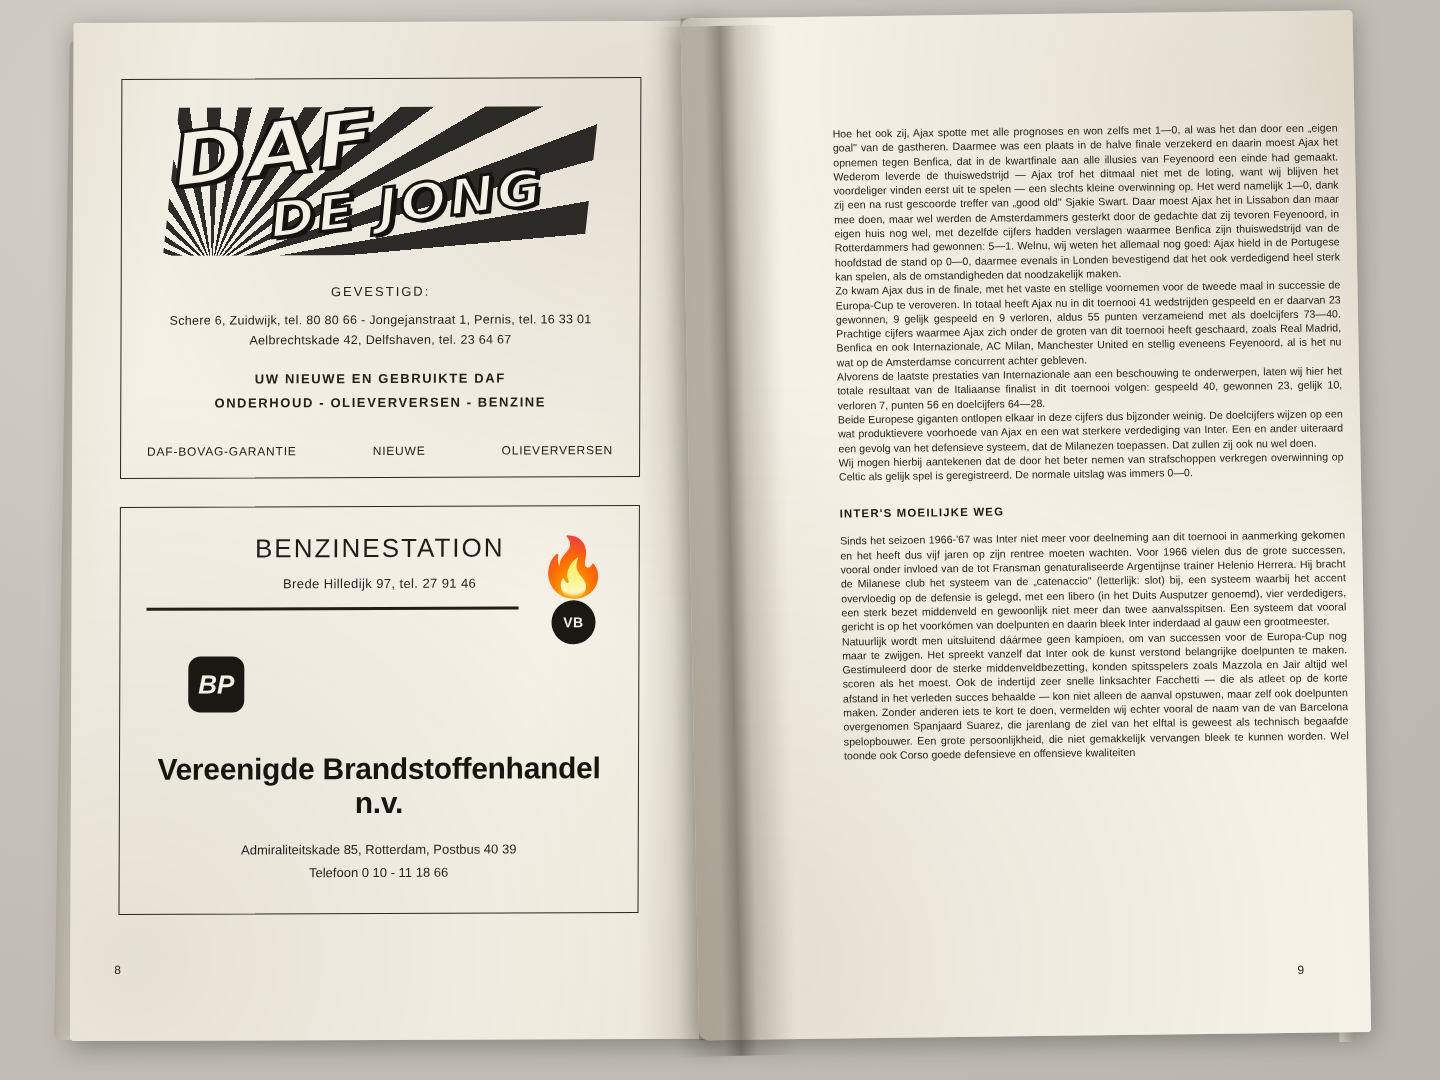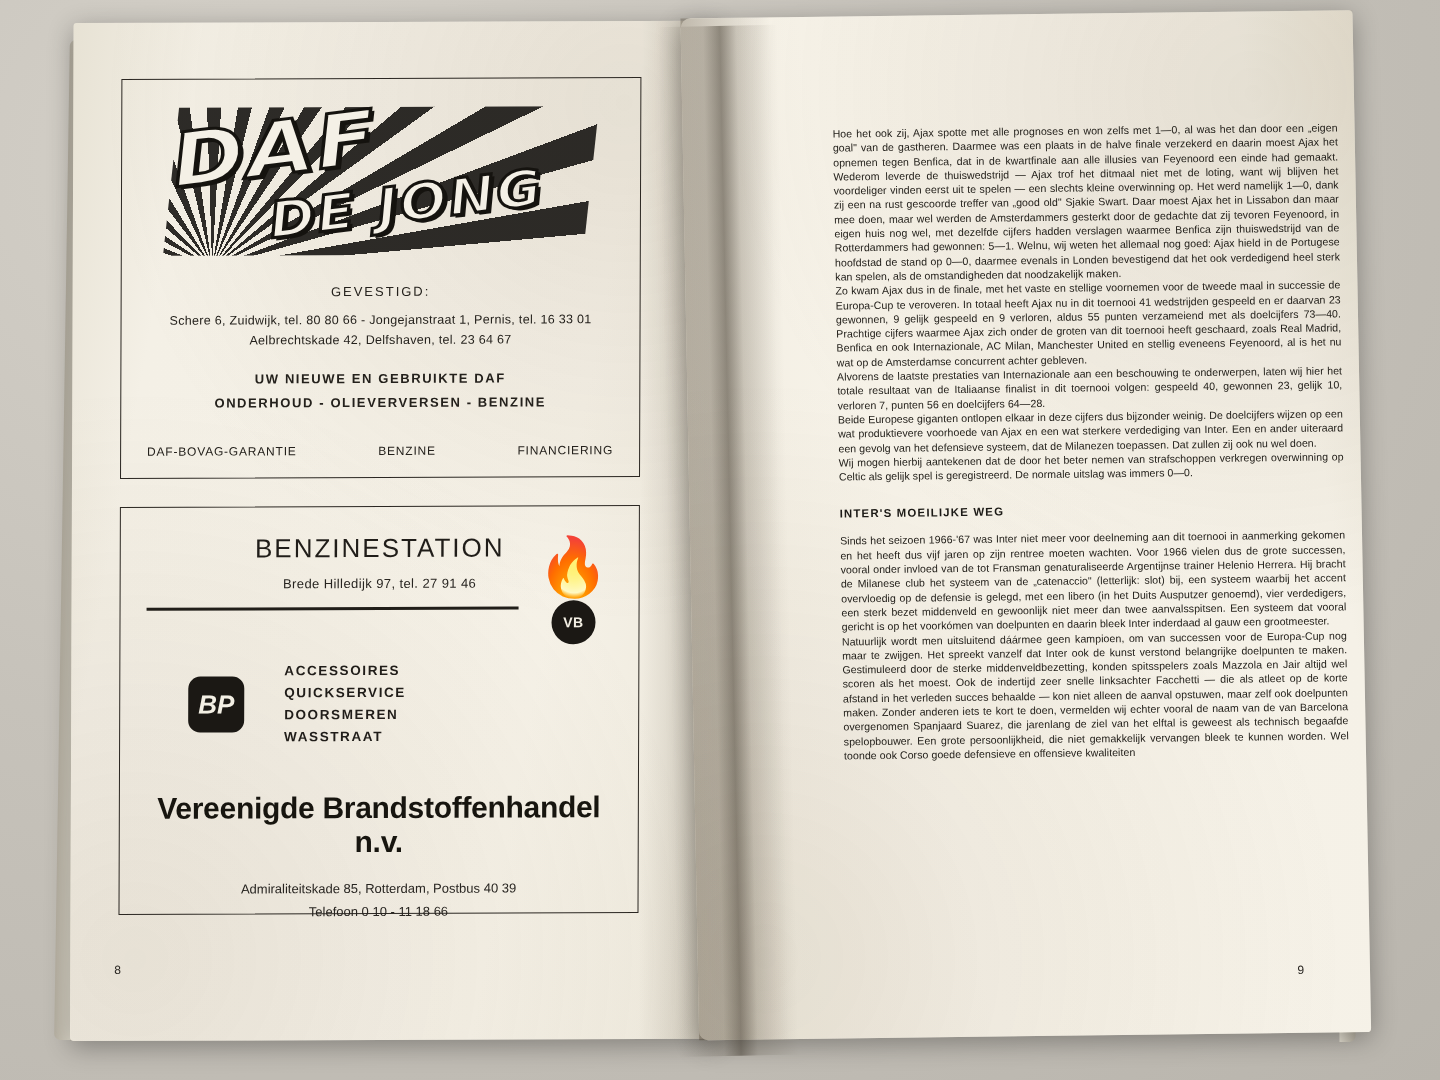--- a/index.html
+++ b/index.html
@@ -370,44 +370,38 @@
           </div>
 
           <div class="ad-line-c gev">GEVESTIGD:</div>
           <div class="ad-line-c addr">Schere 6, Zuidwijk, tel. 80 80 66  -  Jongejanstraat 1, Pernis, tel. 16 33 01</div>
           <div class="ad-line-c addr2">Aelbrechtskade 42, Delfshaven, tel. 23 64 67</div>
           <div class="ad-line-c hdl1">UW NIEUWE EN GEBRUIKTE DAF</div>
           <div class="ad-line-c hdl2">ONDERHOUD  -  OLIEVERVERSEN  -  BENZINE</div>
 
           <div class="ad-foot">
             <span>DAF-BOVAG-GARANTIE</span>
-            <span>BENZINE</span>
-            <span>FINANCIERING</span>
+            <span>NIEUWE</span>
+            <span>OLIEVERVERSEN</span>
           </div>
         </div>
 
         <div class="ad-box ad-vb">
 
           <div class="flame-wrap">
             <div class="flame">🔥</div>
             <div class="vb-circle">VB</div>
           </div>
 
           <div class="benz-title">BENZINESTATION</div>
           <div class="benz-sub">Brede Hilledijk 97, tel. 27 91 46</div>
           <div class="benz-rule"></div>
 
           <div class="bp-row">
             <div class="bp-shield">BP</div>
-            <div class="bp-list">
-              <div>ACCESSOIRES</div>
-              <div>QUICKSERVICE</div>
-              <div>DOORSMEREN</div>
-              <div>WASSTRAAT</div>
-            </div>
           </div>
 
           <div class="vbh-name">Vereenigde Brandstoffenhandel n.v.</div>
           <div class="vbh-addr">Admiraliteitskade 85, Rotterdam, Postbus 40 39</div>
           <div class="vbh-tel">Telefoon 0 10 - 11 18 66</div>
         </div>
 
       </div>
 
       <div class="folio-left">8</div>

